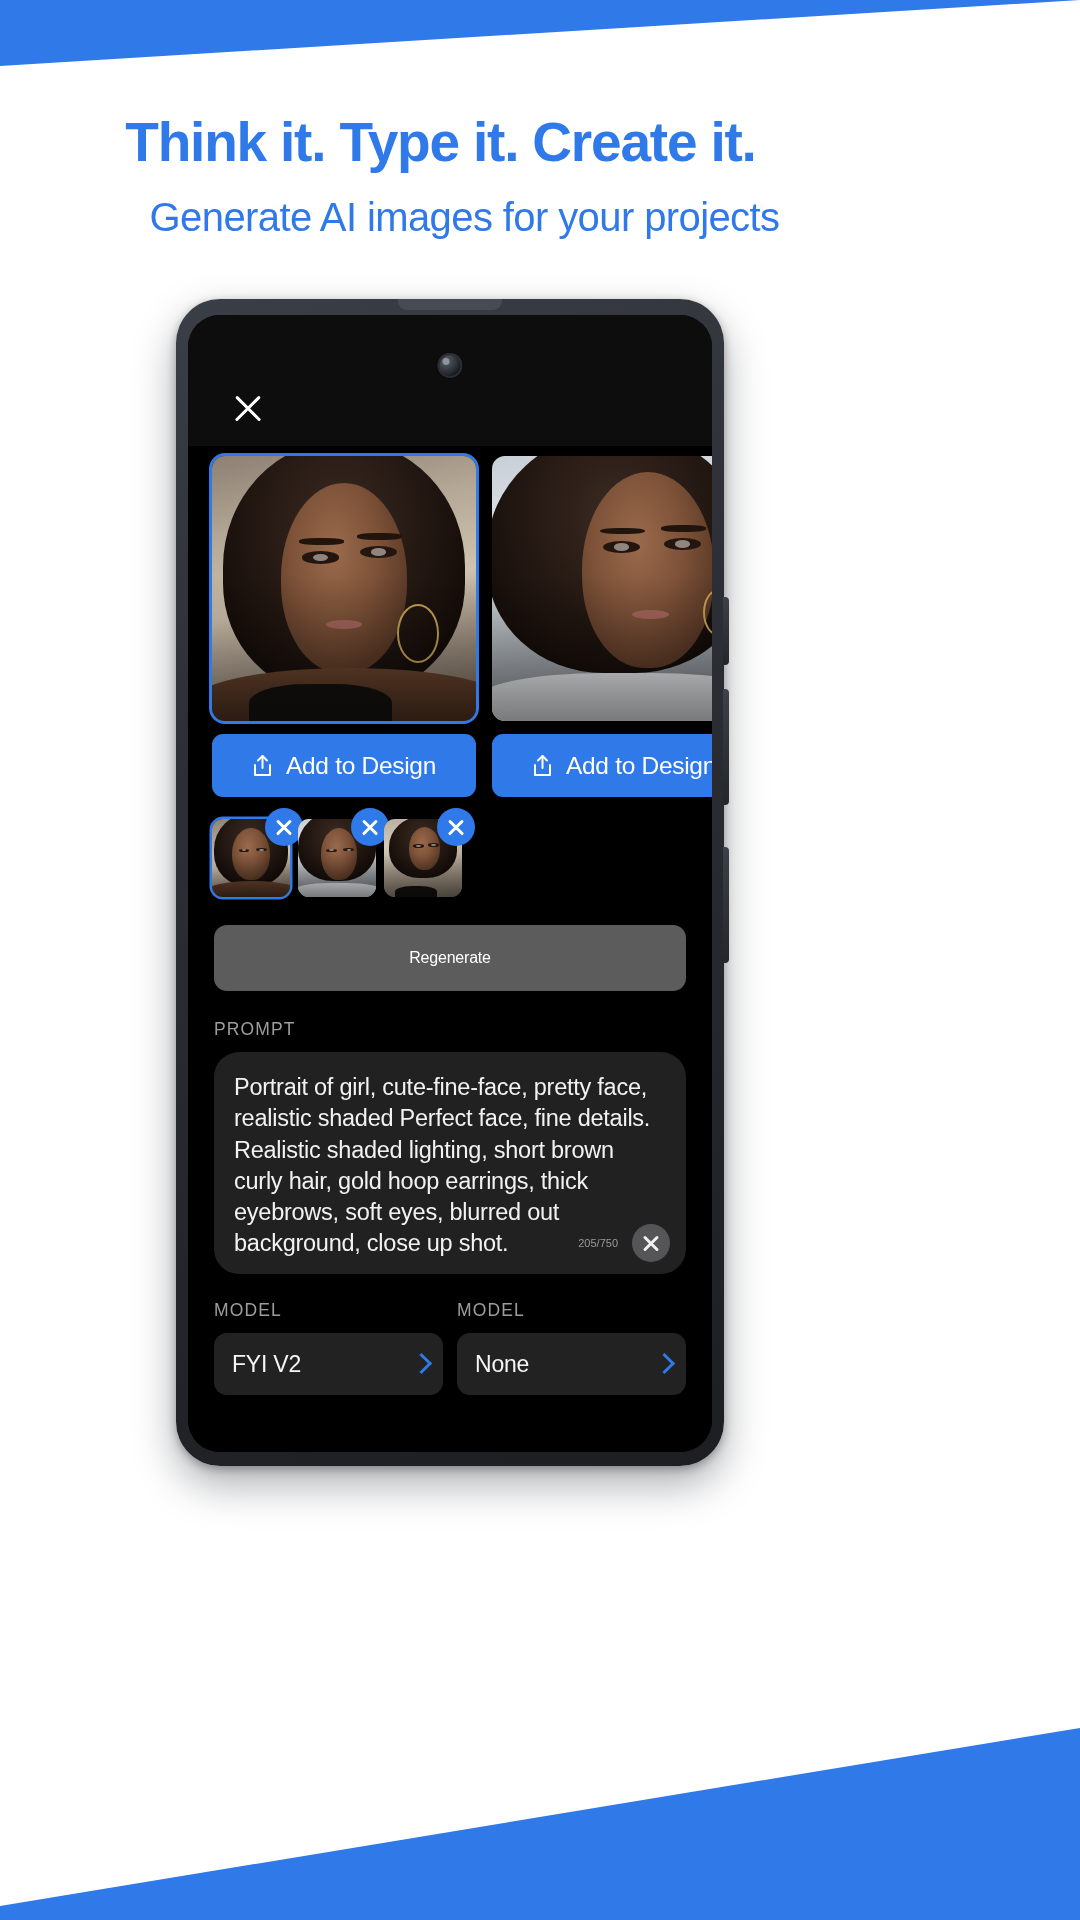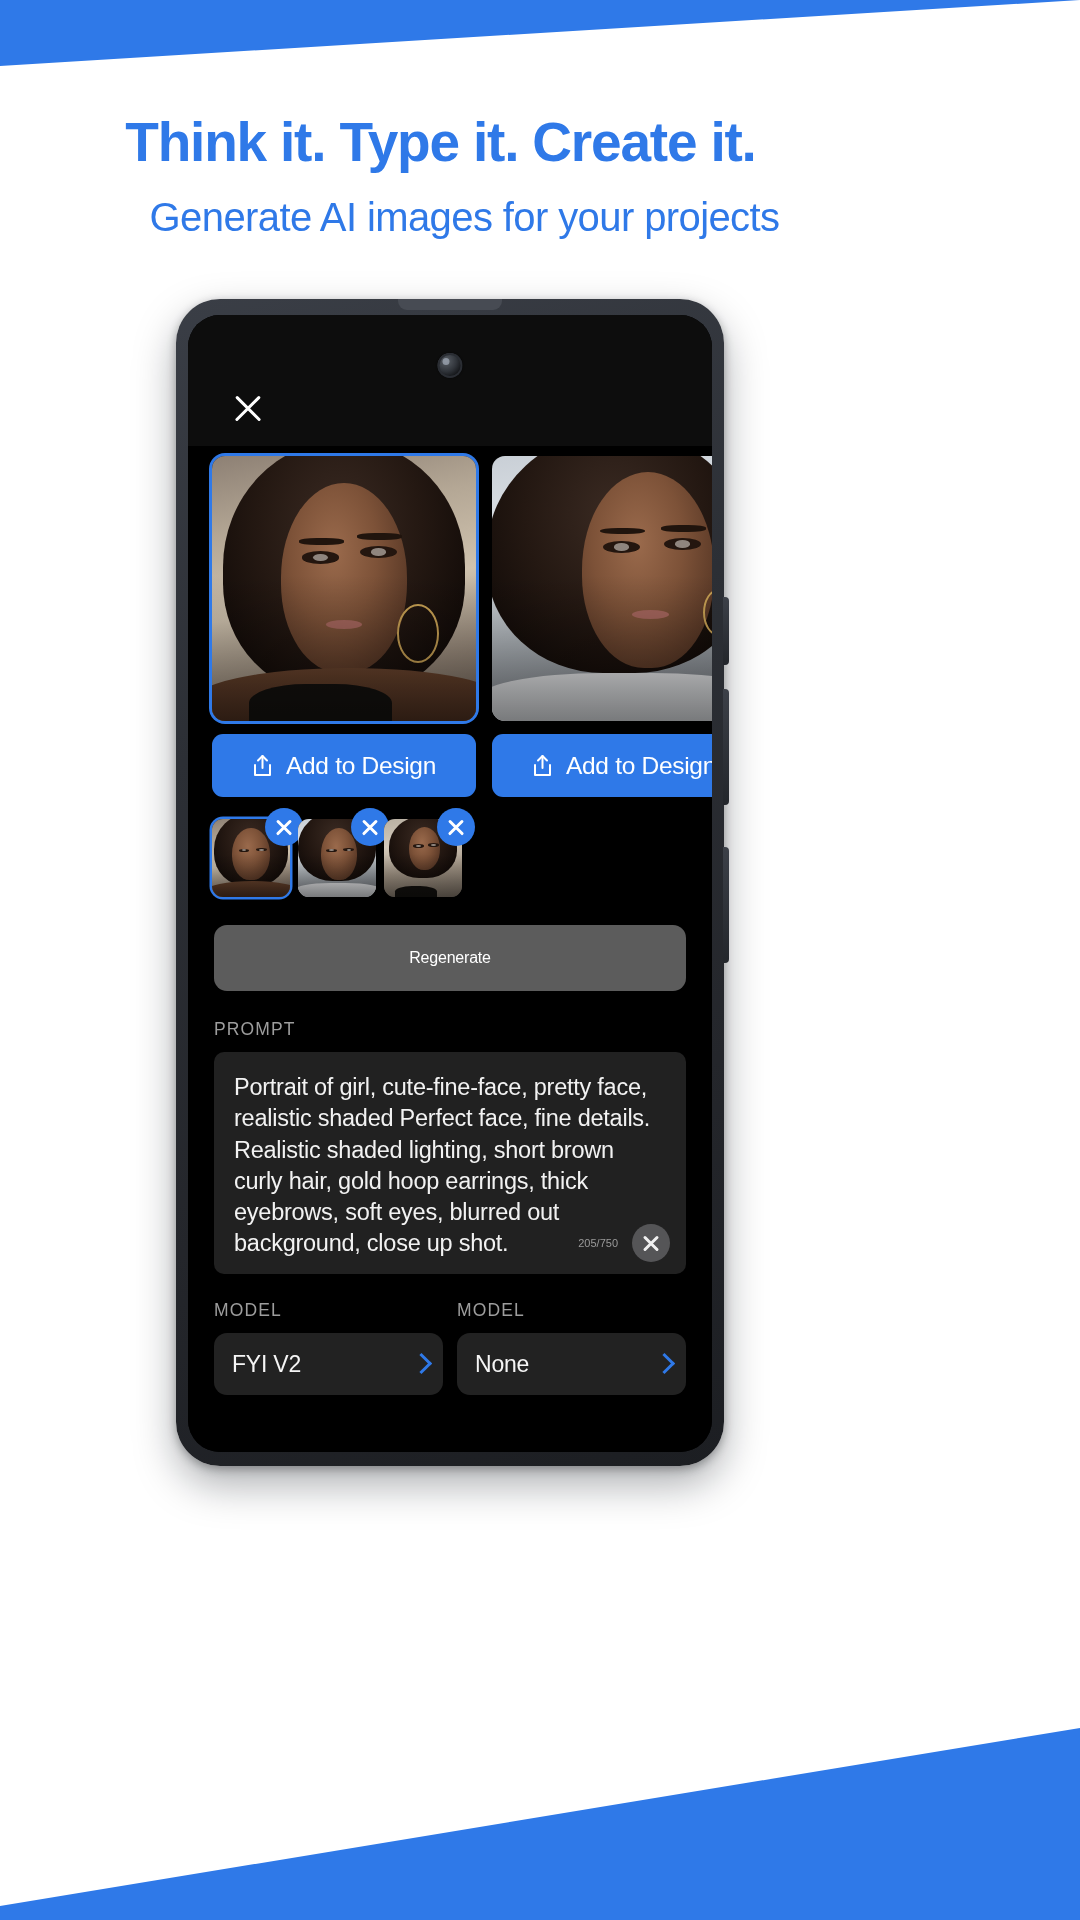--- a/index.html
+++ b/index.html
@@ -184,21 +184,21 @@
     font-size: 16px; letter-spacing: -0.2px; cursor: pointer;
   }
 
   
   .prompt-wrap { padding: 28px 26px 0 26px; }
   .field-label {
     font-size: 17.5px; color: #9d9d9d; letter-spacing: 1.1px; margin-bottom: 12px;
   }
   .prompt-box {
     position: relative; width: 100%; min-height: 222px;
-    background: #212121; border-radius: 10px; padding: 20px 20px 14px 20px;
+    background: #212121; border-radius: 25px; padding: 20px 20px 14px 20px;
   }
   .prompt-text {
     font-size: 23.5px; line-height: 1.33; color: #f2f2f2; letter-spacing: -0.25px;
     white-space: pre-wrap;
   }
   .prompt-footer {
     position: absolute; right: 16px; bottom: 12px;
     display: flex; align-items: center; gap: 14px;
   }
   .char-count { font-size: 11px; color: #9a9a9a; text-align: center; }

